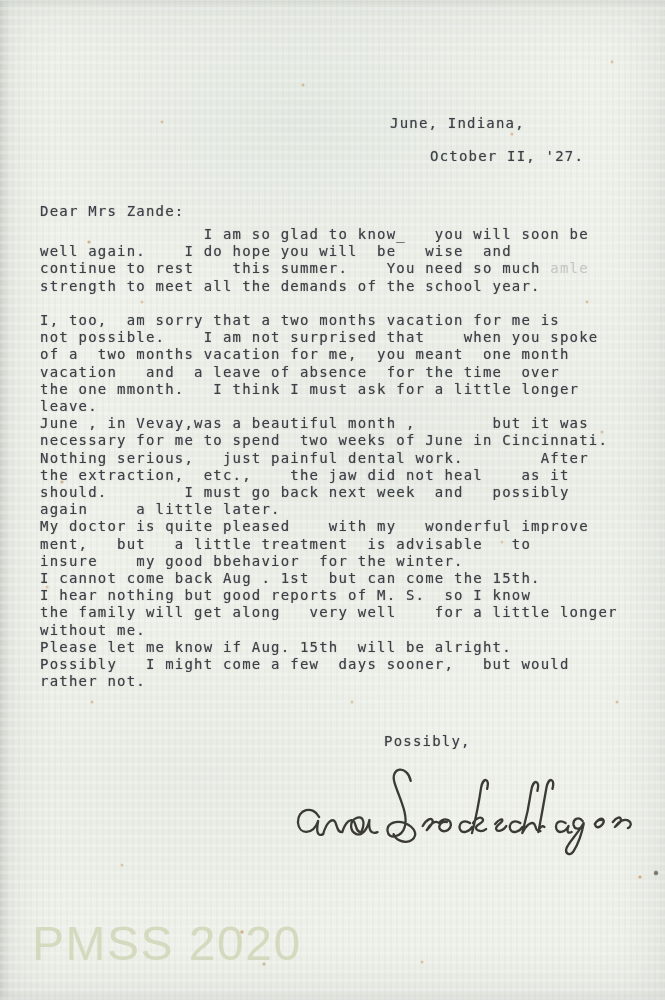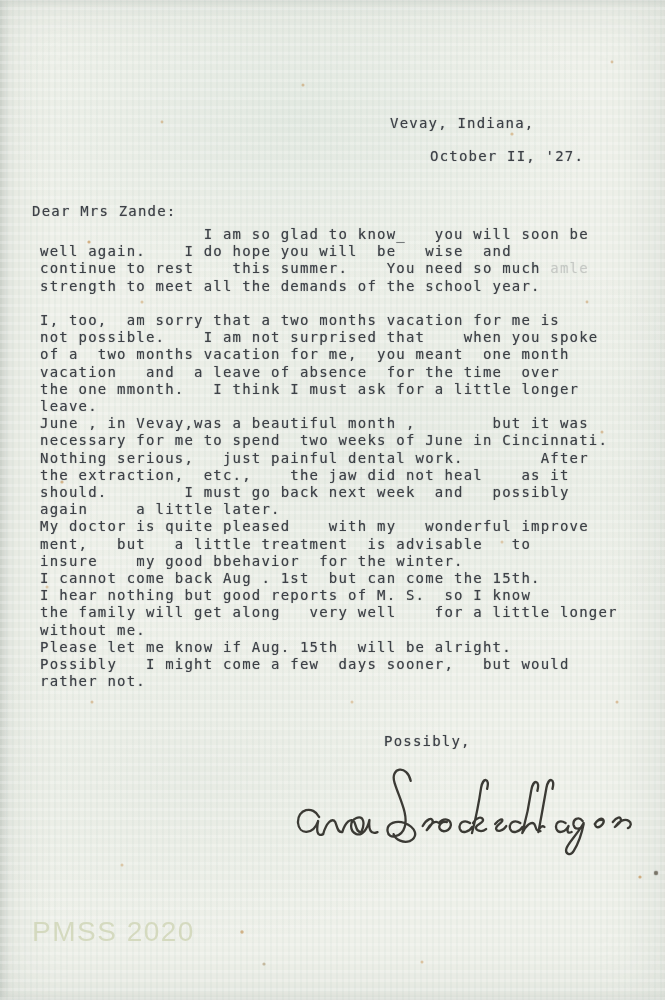--- a/index.html
+++ b/index.html
@@ -50,41 +50,41 @@
   .tw{
     position:absolute;z-index:1;
     color:#3d4147;
     font:14px/17.2px "DejaVu Sans Mono", monospace;
     letter-spacing:1.2px;
     text-shadow:0 0 1px rgba(61,65,71,.55);
     white-space:pre;
   }
   .place{left:390px;top:115px;}
   .date{left:430px;top:148px;}
-  .salutation{left:32px;top:203px;text-align:center;}
+  .salutation{left:40px;top:203px;text-align:center;}
   .body{left:40px;top:226px;right:8px;}
   .tline{white-space:pre;min-height:17.2px;}
   .tline .u{text-underline-offset:2px;}
   .tline .ghost{opacity:.22;}
   .closing{left:384px;top:733px;}
   .signature{position:absolute;left:293px;top:762px;width:352px;height:112px;z-index:1;}
   .watermark{
     position:absolute;left:32px;top:916px;z-index:1;
     font-family:"Liberation Sans", sans-serif;
-    font-size:28px;font-weight:400;letter-spacing:1.5px;
+    font-size:48px;font-weight:400;letter-spacing:1.5px;
     color:#ccd2b0;opacity:.72;
   }
 </style>
 </head>
 <body>
 
 <div class="page">
   <div class="specks"></div>
 
-  <div class="tw place">Vevay, Indiana,</div>
+  <div class="tw place">June, Indiana,</div>
   <div class="tw date">October II, '27.</div>
   <div class="tw salutation">Dear Mrs Zande:</div>
 
   <div class="tw body" id="letter-body"><div class="tline"><span>                 I am so glad to </span><span class="u">know_</span><span>   you will soon be</span></div><div class="tline">well again.    I do hope you will  be   wise  and</div><div class="tline">continue to rest    this summer.    You need so much <span class="ghost">amle</span></div><div class="tline">strength to meet all the demands of the school year.</div><div class="tline">&nbsp;</div><div class="tline">I, too,  am sorry that a two months vacation for me is</div><div class="tline">not possible.    I am not surprised that    when you spoke</div><div class="tline">of a  two months vacation for me,  you meant  one month</div><div class="tline">vacation   and  a leave of absence  for the time  over</div><div class="tline">the one mmonth.   I think I must ask for a little longer</div><div class="tline">leave.</div><div class="tline">June , in Vevay,was a beautiful month ,        but it was</div><div class="tline">necessary for me to spend  two weeks of June in Cincinnati.</div><div class="tline">Nothing serious,   just painful dental work.        After</div><div class="tline">the extraction,  etc.,    the jaw did not heal    as it</div><div class="tline">should.        I must go back next week  and   possibly</div><div class="tline">again     a little later.</div><div class="tline">My doctor is quite pleased    with my   wonderful improve</div><div class="tline">ment,   but   a little treatment  is advisable   to</div><div class="tline">insure    my good bbehavior  for the winter.</div><div class="tline">I cannot come back Aug . 1st  but can come the 15th.</div><div class="tline">I hear nothing but good reports of M. S.  so I know</div><div class="tline">the family will get along   very well    for a little longer</div><div class="tline">without me.</div><div class="tline">Please let me know if Aug. 15th  will be alright.</div><div class="tline">Possibly   I might come a few  days sooner,   but would</div><div class="tline">rather not.</div></div>
 
   <div class="tw closing">Possibly,</div>
 
   <svg class="signature" viewBox="0 0 350 110" role="img">
     <title>Anna Brockschlager</title>
     <path fill="none" stroke="#2b2a25" stroke-width="2.3" stroke-linecap="round" stroke-linejoin="round" opacity="0.92" d="M26,54 C20,42 4,46 5,60 C6,72 20,72 25,58

